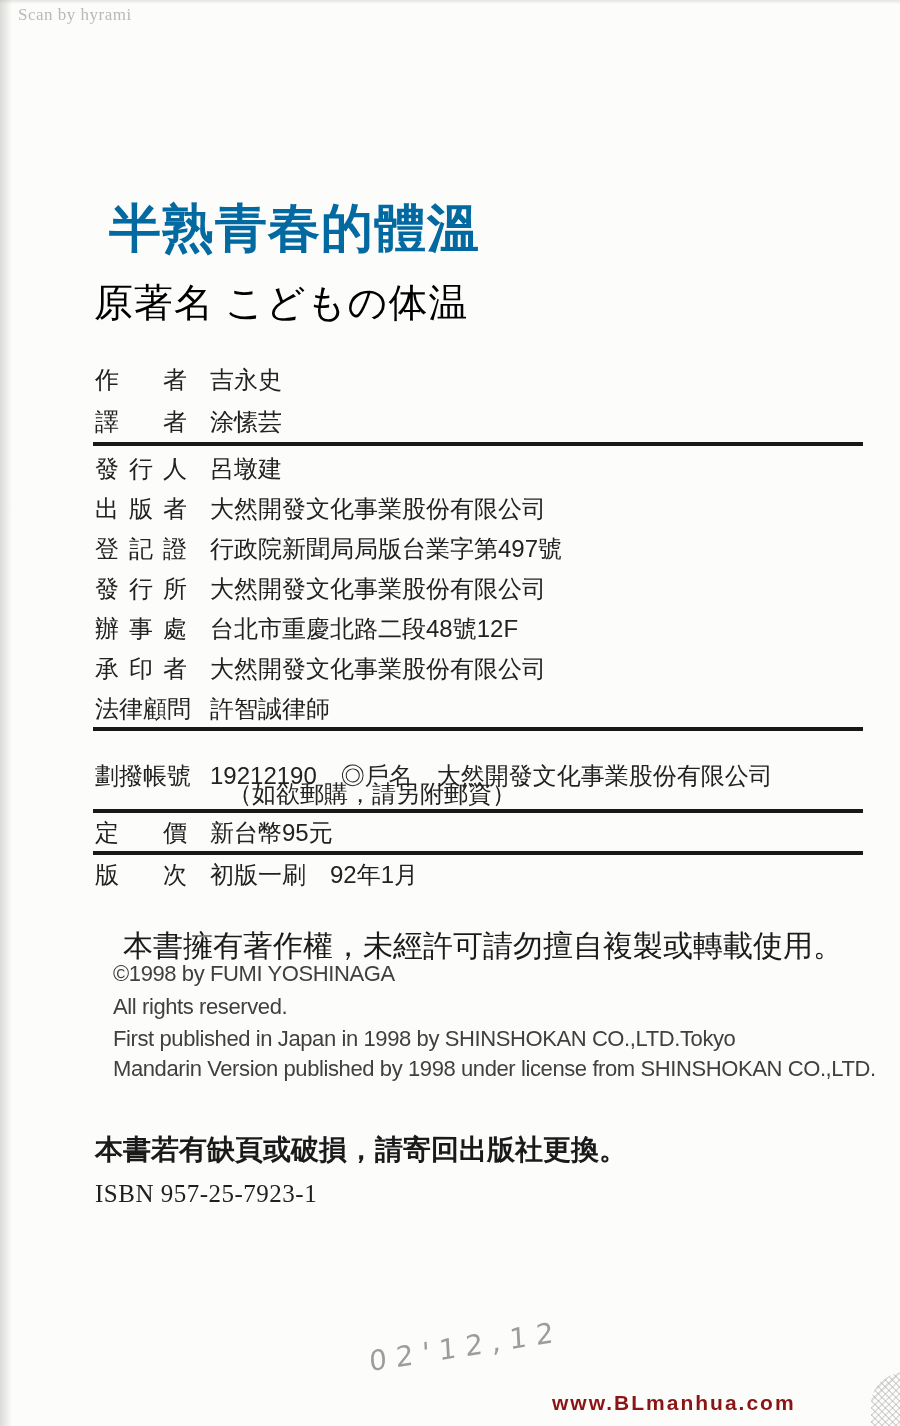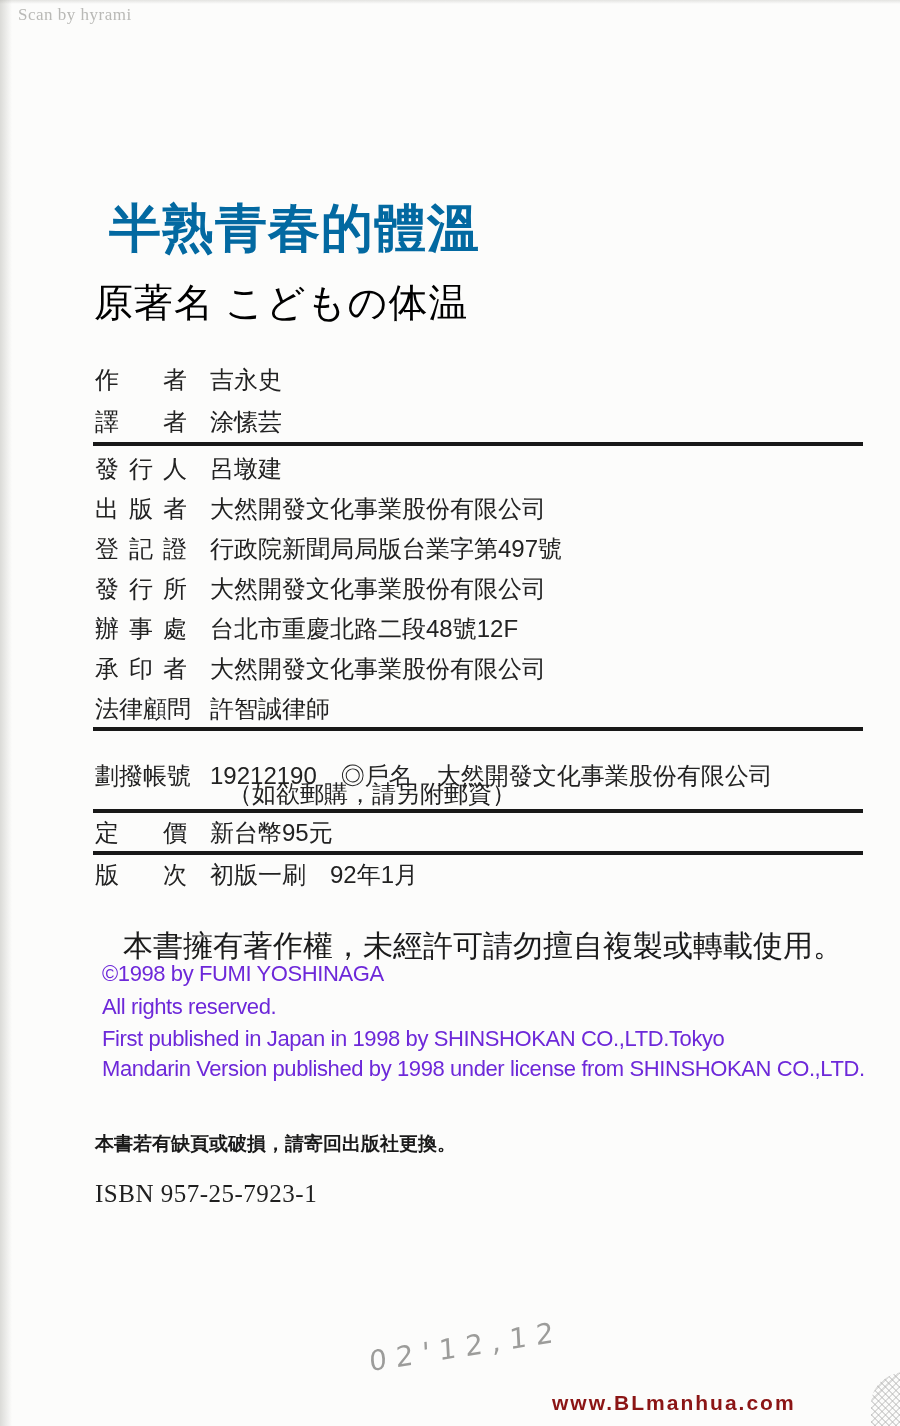--- a/index.html
+++ b/index.html
@@ -29,23 +29,23 @@
   .row{position:absolute;left:95px;width:770px;height:27px;font-size:24px;
     line-height:27px;color:#222;white-space:nowrap;}
   .row .lbl{display:inline-block;width:92px;text-align:justify;text-align-last:justify;
     text-justify:inter-character;}
   .row .val{position:absolute;left:115px;top:0;}
   .row-note{position:absolute;left:228px;font-size:24px;color:#222;white-space:nowrap;}
 
   .rule{position:absolute;left:93px;width:770px;height:4px;background:#181818;}
 
   .cp-zh{position:absolute;left:95px;font-size:30px;color:#1b1b1b;white-space:nowrap;margin-left:28px;}
-  .cp-en{position:absolute;left:102px;font-size:22px;letter-spacing:-0.4px;color:#6d28d9;white-space:nowrap;}
+  .cp-en{position:absolute;left:113px;font-size:22px;letter-spacing:-0.4px;color:#404040;white-space:nowrap;}
 
-  .ft-zh{position:absolute;left:95px;font-family:Liberation Sans, sans-serif;font-size:19px;
+  .ft-zh{position:absolute;left:95px;font-family:Liberation Sans, sans-serif;font-size:28px;
     font-weight:600;color:#1a1a1a;white-space:nowrap;}
   .ft-isbn{position:absolute;left:95px;font-family:"Liberation Serif",serif;font-size:25px;
     letter-spacing:.5px;color:#1f1f1f;white-space:nowrap;margin-top:13px;}
 
   .handwriting{position:absolute;left:368px;top:1330px;font-family:"DejaVu Sans",sans-serif;
     font-size:28px;color:#9c9c9a;letter-spacing:9px;white-space:nowrap;
     transform:rotate(-9deg) skewX(-6deg);}
 
   .watermark{position:absolute;left:552px;top:1391px;font-size:21px;font-weight:bold;
     letter-spacing:2px;color:#8b1515;white-space:nowrap;}

